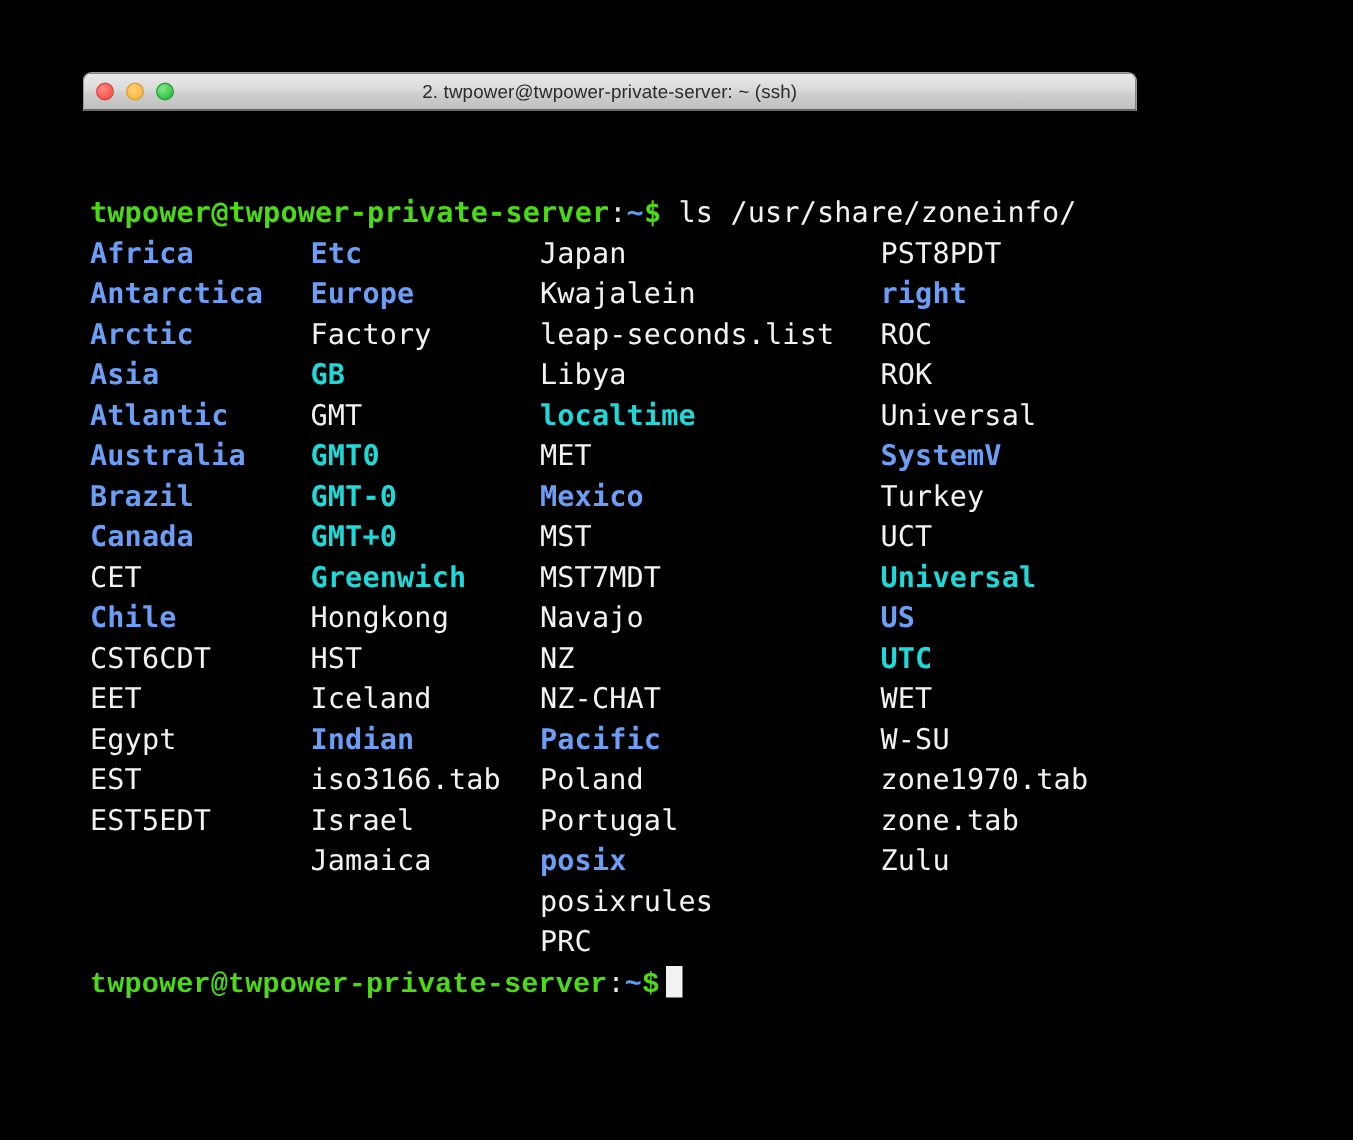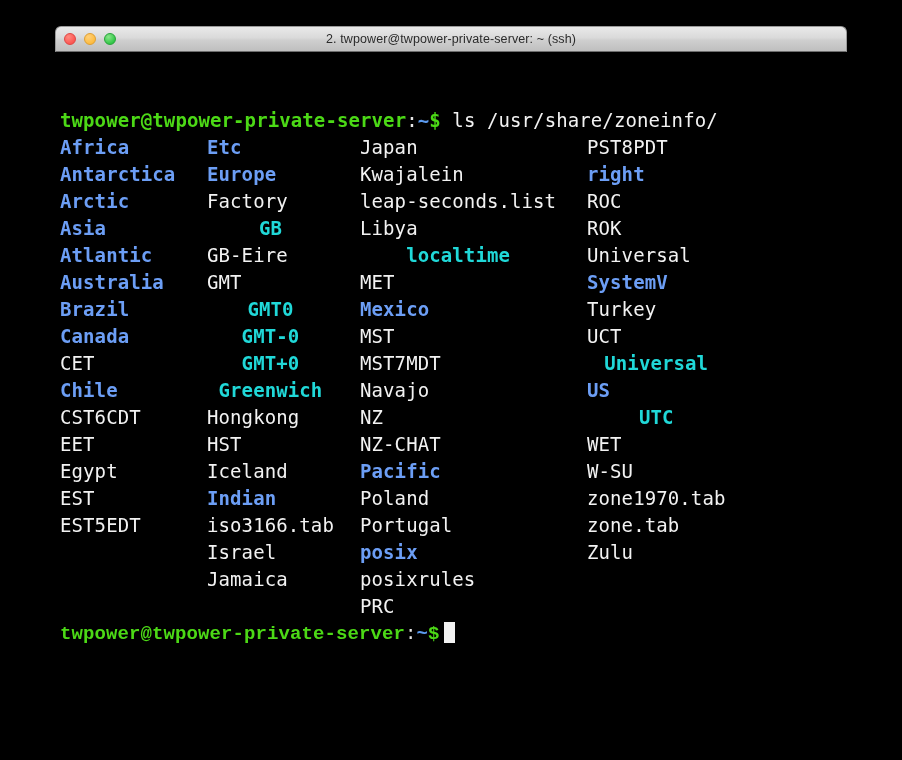--- a/index.html
+++ b/index.html
@@ -11,22 +11,22 @@
     overflow: hidden;
   }
   body {
     font-family: "DejaVu Sans Mono", monospace;
   }
 
   
   #terminal-window {
     position: absolute;
     left: 55px;
-    top: 26px;
-    width: 792px;
+    top: 48px;
+    width: 703px;
   }
 
   #title-bar {
     position: relative;
     height: 26px;
     background: linear-gradient(to bottom, #e9e9e9 0%, #dadada 45%, #cfcfcf 55%, #bfbfbf 100%);
     border-top-left-radius: 6px;
     border-top-right-radius: 6px;
     border: 1px solid #9a9a9a;
     border-bottom: 1px solid #6d6d6d;
@@ -84,21 +84,21 @@
     letter-spacing: 0.1px;
   }
 
   .prompt-user   { color: #4cd916; font-weight: bold; }
   .prompt-colon  { color: #e6e6e6; }
   .prompt-path   { color: #5c9bf0; font-weight: bold; }
   .prompt-dollar { color: #4cd916; font-weight: bold; }
   .cmd-text      { color: #f2f2f2; }
 
   .c-dir   { color: #6c9ef5; font-weight: bold; }
-  .c-link  { color: #20d8d8; font-weight: bold; text-align: center; }
+  .c-link  { color: #20d8d8; font-weight: bold; }
   .c-file  { color: #f2f2f2; }
 
   #cursor {
     display: inline-block;
     width: 11px;
     height: 21px;
     background: #f2f2f2;
     vertical-align: -4px;
     margin-left: 4px;
   }
@@ -159,21 +159,20 @@
           <span class="ls-entry c-file">EET</span>
           <span class="ls-entry c-file">Egypt</span>
           <span class="ls-entry c-file">EST</span>
           <span class="ls-entry c-file">EST5EDT</span>
         </div>
         <div class="ls-col" style="left: 147px;">
           <span class="ls-entry c-dir">Etc</span>
           <span class="ls-entry c-dir">Europe</span>
           <span class="ls-entry c-file">Factory</span>
           <span class="ls-entry c-link">GB</span>
-          <span class="ls-entry c-file">GB-Eire</span>
           <span class="ls-entry c-file">GMT</span>
           <span class="ls-entry c-link">GMT0</span>
           <span class="ls-entry c-link">GMT-0</span>
           <span class="ls-entry c-link">GMT+0</span>
           <span class="ls-entry c-link">Greenwich</span>
           <span class="ls-entry c-file">Hongkong</span>
           <span class="ls-entry c-file">HST</span>
           <span class="ls-entry c-file">Iceland</span>
           <span class="ls-entry c-dir">Indian</span>
           <span class="ls-entry c-file">iso3166.tab</span>

